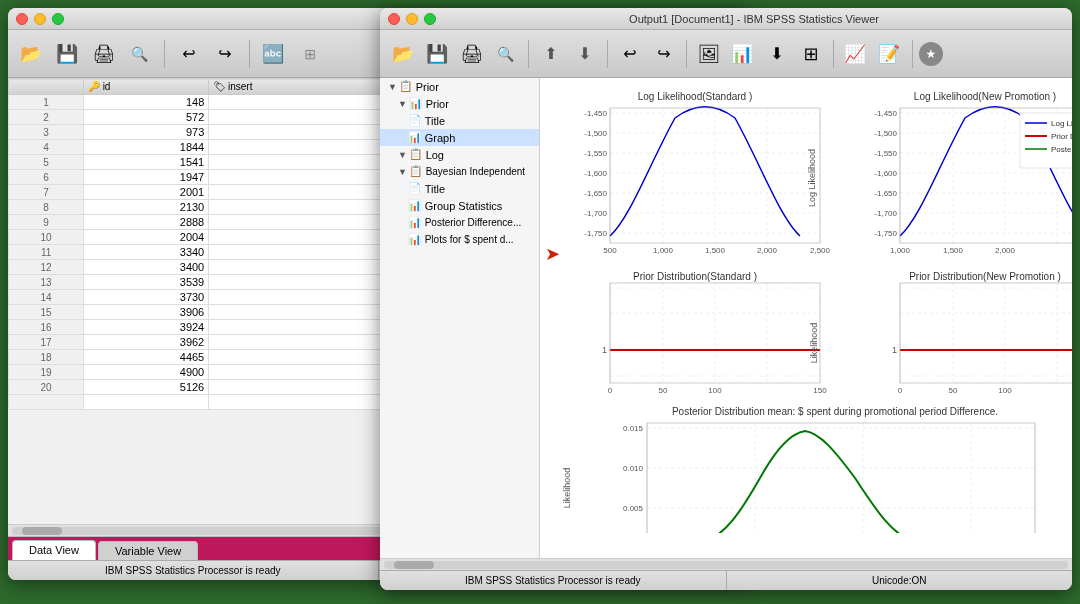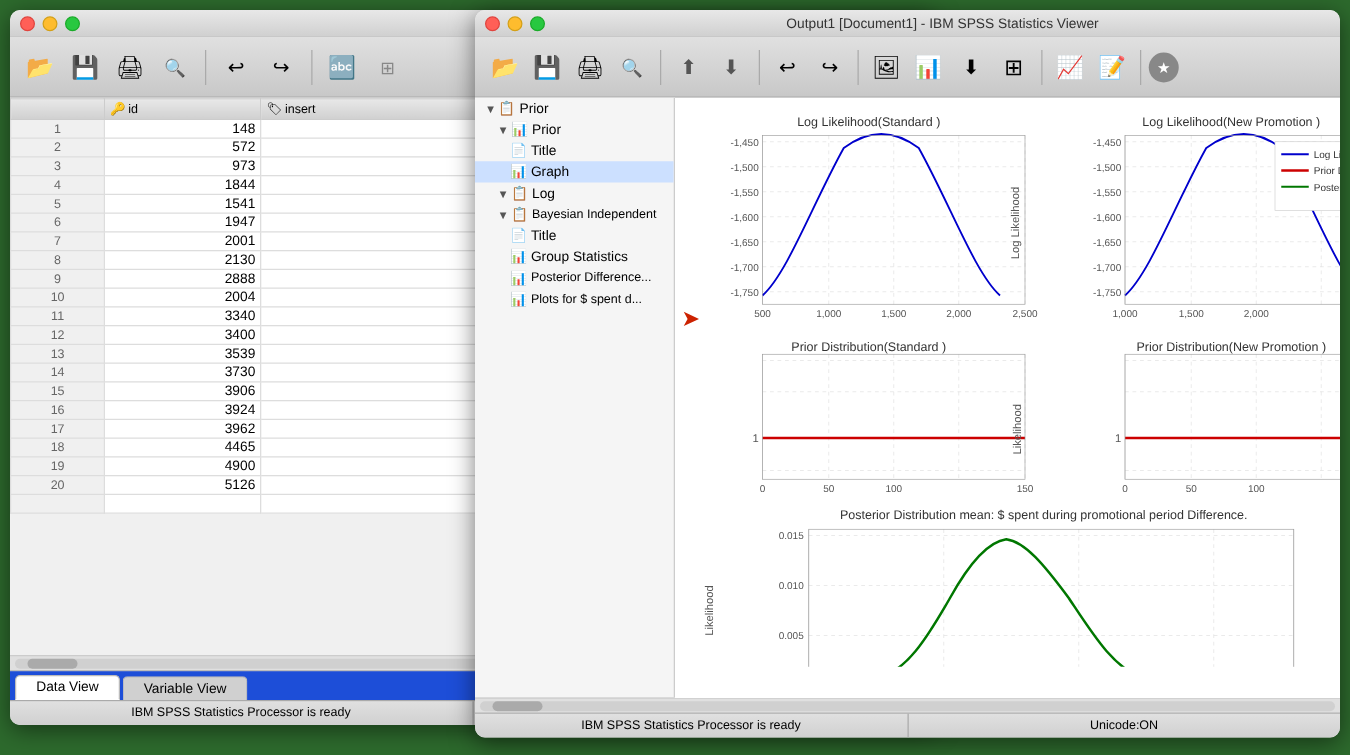--- a/index.html
+++ b/index.html
@@ -157,21 +157,21 @@
       height: 100%;
       display: flex;
       align-items: center;
       flex: 1;
       justify-content: center;
     }
     .status-section:last-child { border-right: none; }
 
     
     .tab-bar {
-      background: #1d4ed8;
+      background: #be185d;
       height: 24px;
       display: flex;
       align-items: flex-end;
       border-top: 1px solid #bbb;
       flex-shrink: 0;
       padding: 0 4px;
     }
     .tab {
       padding: 3px 16px;
       font-size: 11px;

